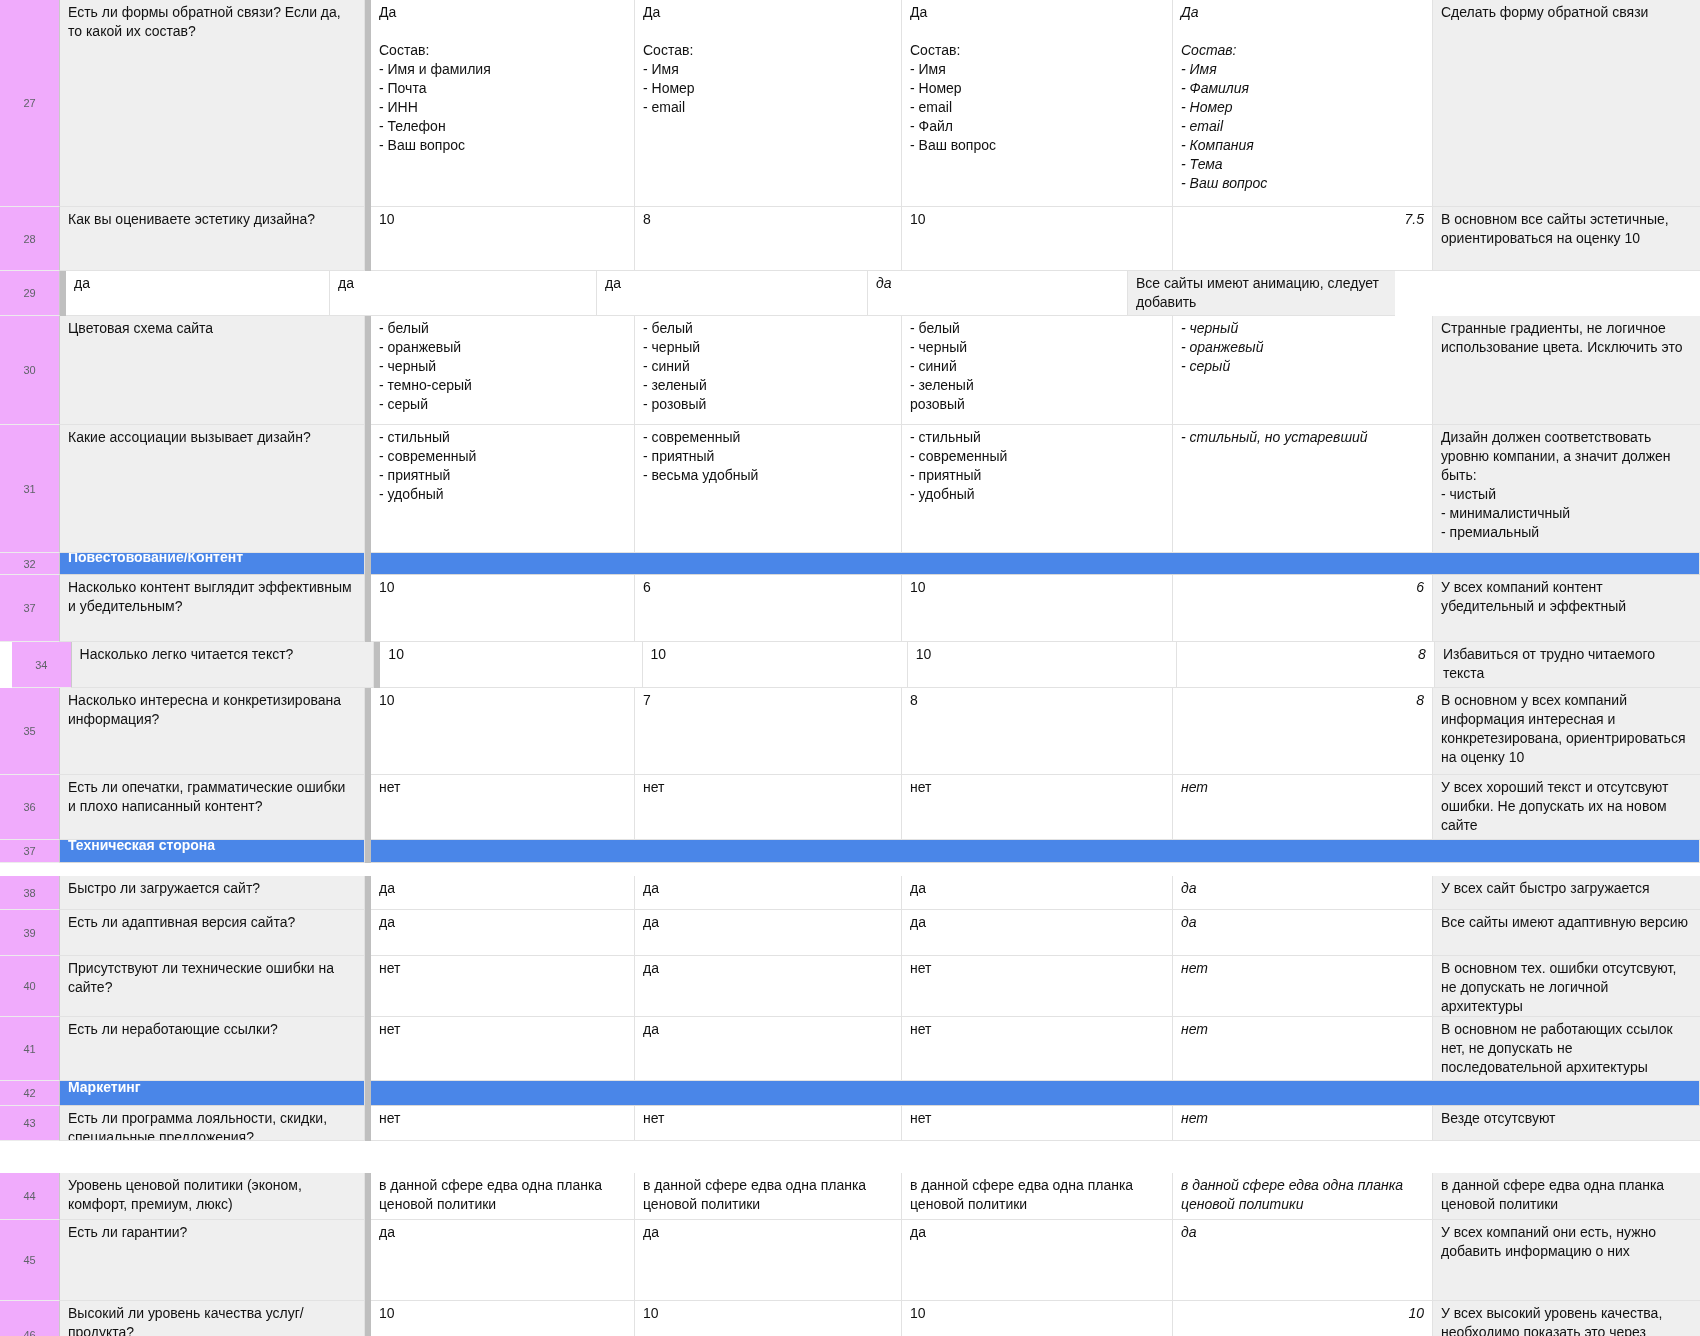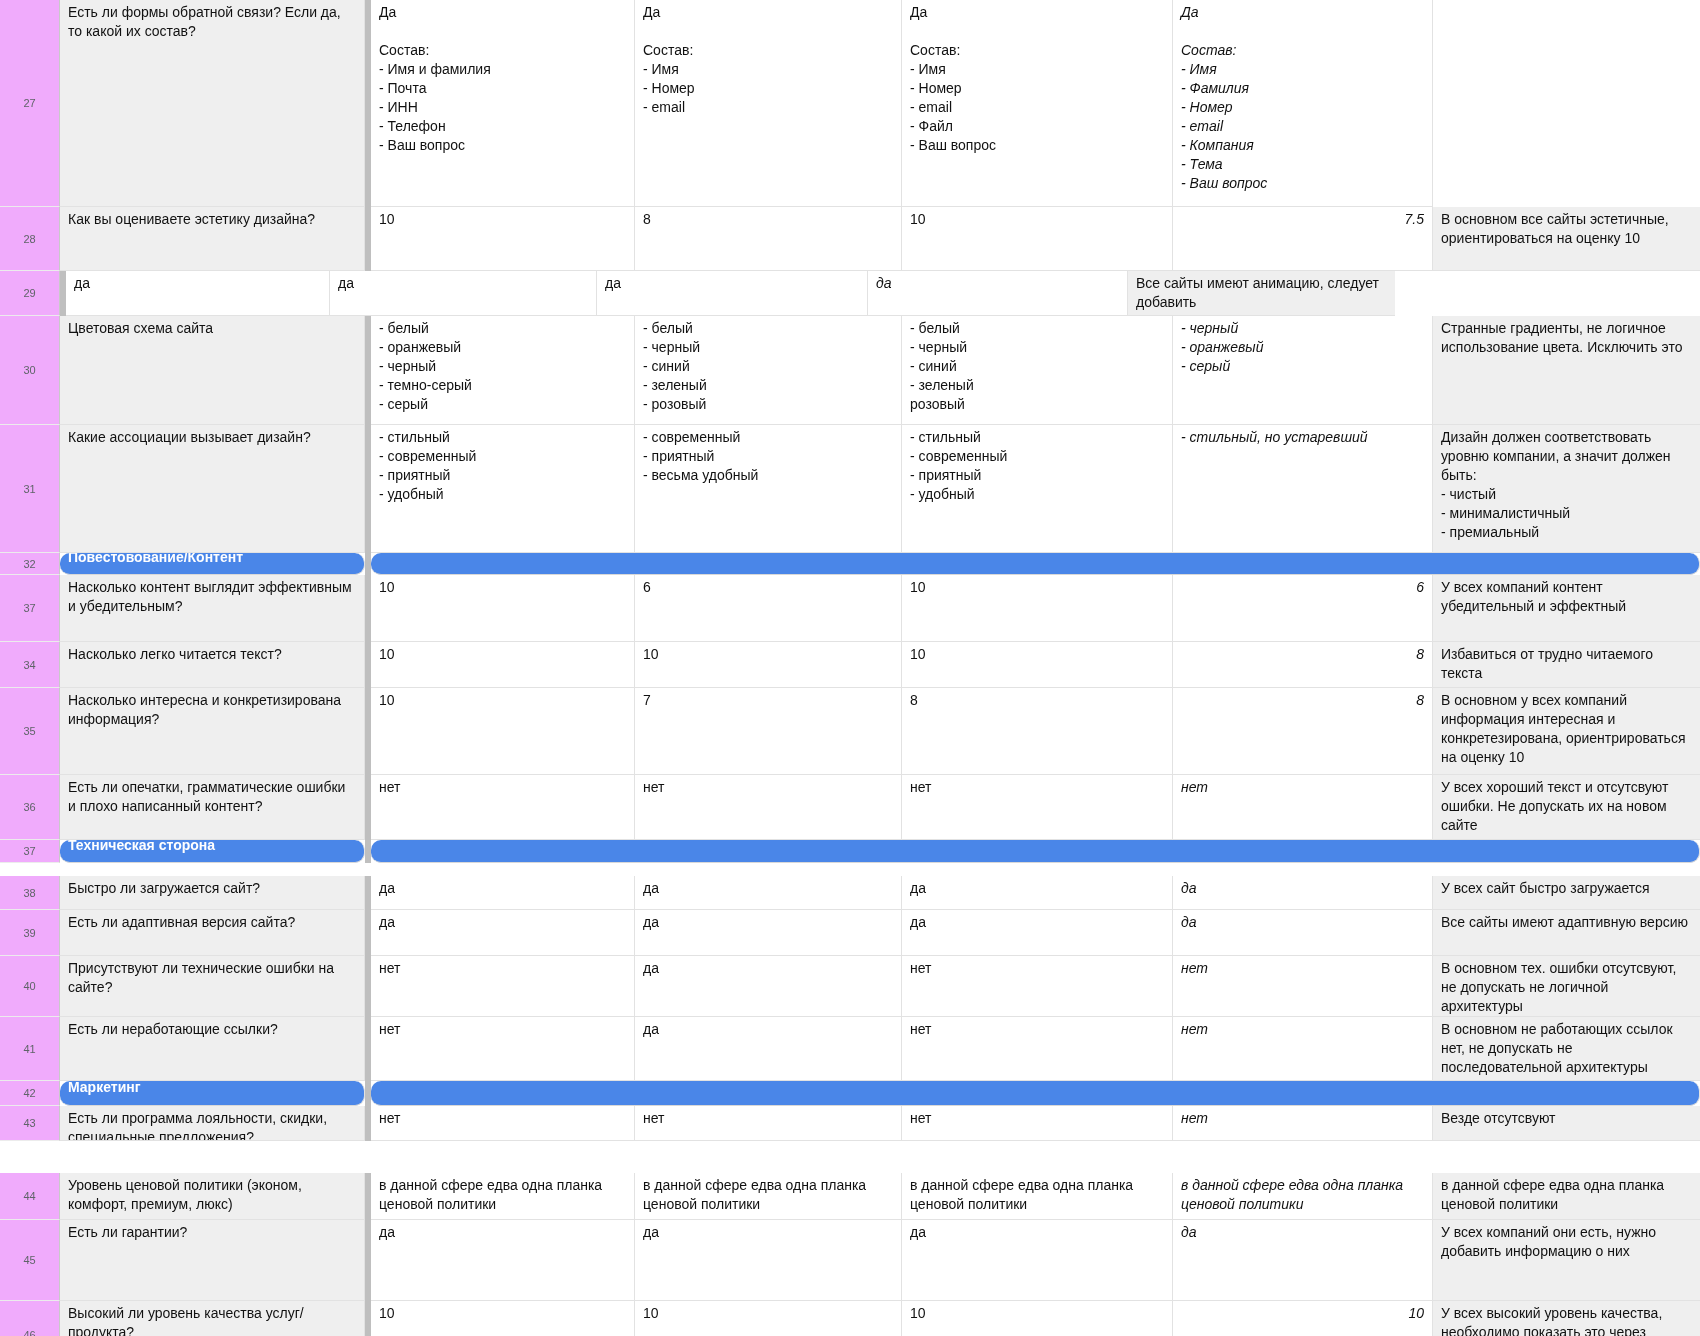--- a/index.html
+++ b/index.html
@@ -17,21 +17,21 @@
   .divider{box-sizing:border-box;width:6px;height:100%;background:#bfbfbf;}
   .qcol{width:305px;background:#efefef;}
   .cb{width:264px;}
   .cc{width:267px;}
   .cd{width:271px;}
   .ce{width:260px;font-style:italic;}
   .ce.right{text-align:right;}
   .cf{width:267px;background:#efefef;border-right:none;}
   .section .cell{background:#4a86e8;color:#ffffff;font-weight:bold;
         display:flex;align-items:center;padding-top:0;padding-bottom:12px;
-        border-bottom:1px solid #d8d8d8;border-radius:10px;}
+        border-bottom:1px solid #d8d8d8;}
   .secrest{width:1329px;}
 </style>
 </head>
 <body>
 
 <div id="sheet">
     <div class="row" style="height: 207px;">
       <div class="numcell">27</div>
       <div class="cell qcol">Есть ли формы обратной связи? Если да, то какой их состав?</div>
       <div class="divider"></div>
@@ -60,20 +60,21 @@
       <div class="cell ce">Да
 
 Состав:
 - Имя
 - Фамилия
 - Номер
 - email
 - Компания
 - Тема
 - Ваш вопрос</div>
+      <div class="cell cf">Сделать форму обратной связи</div>
     </div>
     <div class="row" style="height: 64px;">
       <div class="numcell">28</div>
       <div class="cell qcol">Как вы оцениваете эстетику дизайна?</div>
       <div class="divider"></div>
       <div class="cell cb">10</div>
       <div class="cell cc">8</div>
       <div class="cell cd">10</div>
       <div class="cell ce right">7.5</div>
       <div class="cell cf">В основном все сайты эстетичные, ориентироваться на оценку 10</div>
@@ -141,21 +142,21 @@
     <div class="row" style="height: 67px;">
       <div class="numcell">37</div>
       <div class="cell qcol">Насколько контент выглядит эффективным и убедительным?</div>
       <div class="divider"></div>
       <div class="cell cb">10</div>
       <div class="cell cc">6</div>
       <div class="cell cd">10</div>
       <div class="cell ce right">6</div>
       <div class="cell cf">У всех компаний контент убедительный и эффектный</div>
     </div>
-    <div class="row" style="height: 46px;">
+    <div class="row" style="height: 46px; padding-left: 12px;">
       <div class="numcell">34</div>
       <div class="cell qcol">Насколько легко читается текст?</div>
       <div class="divider"></div>
       <div class="cell cb">10</div>
       <div class="cell cc">10</div>
       <div class="cell cd">10</div>
       <div class="cell ce right">8</div>
       <div class="cell cf">Избавиться от трудно читаемого текста</div>
     </div>
     <div class="row" style="height: 87px;">

